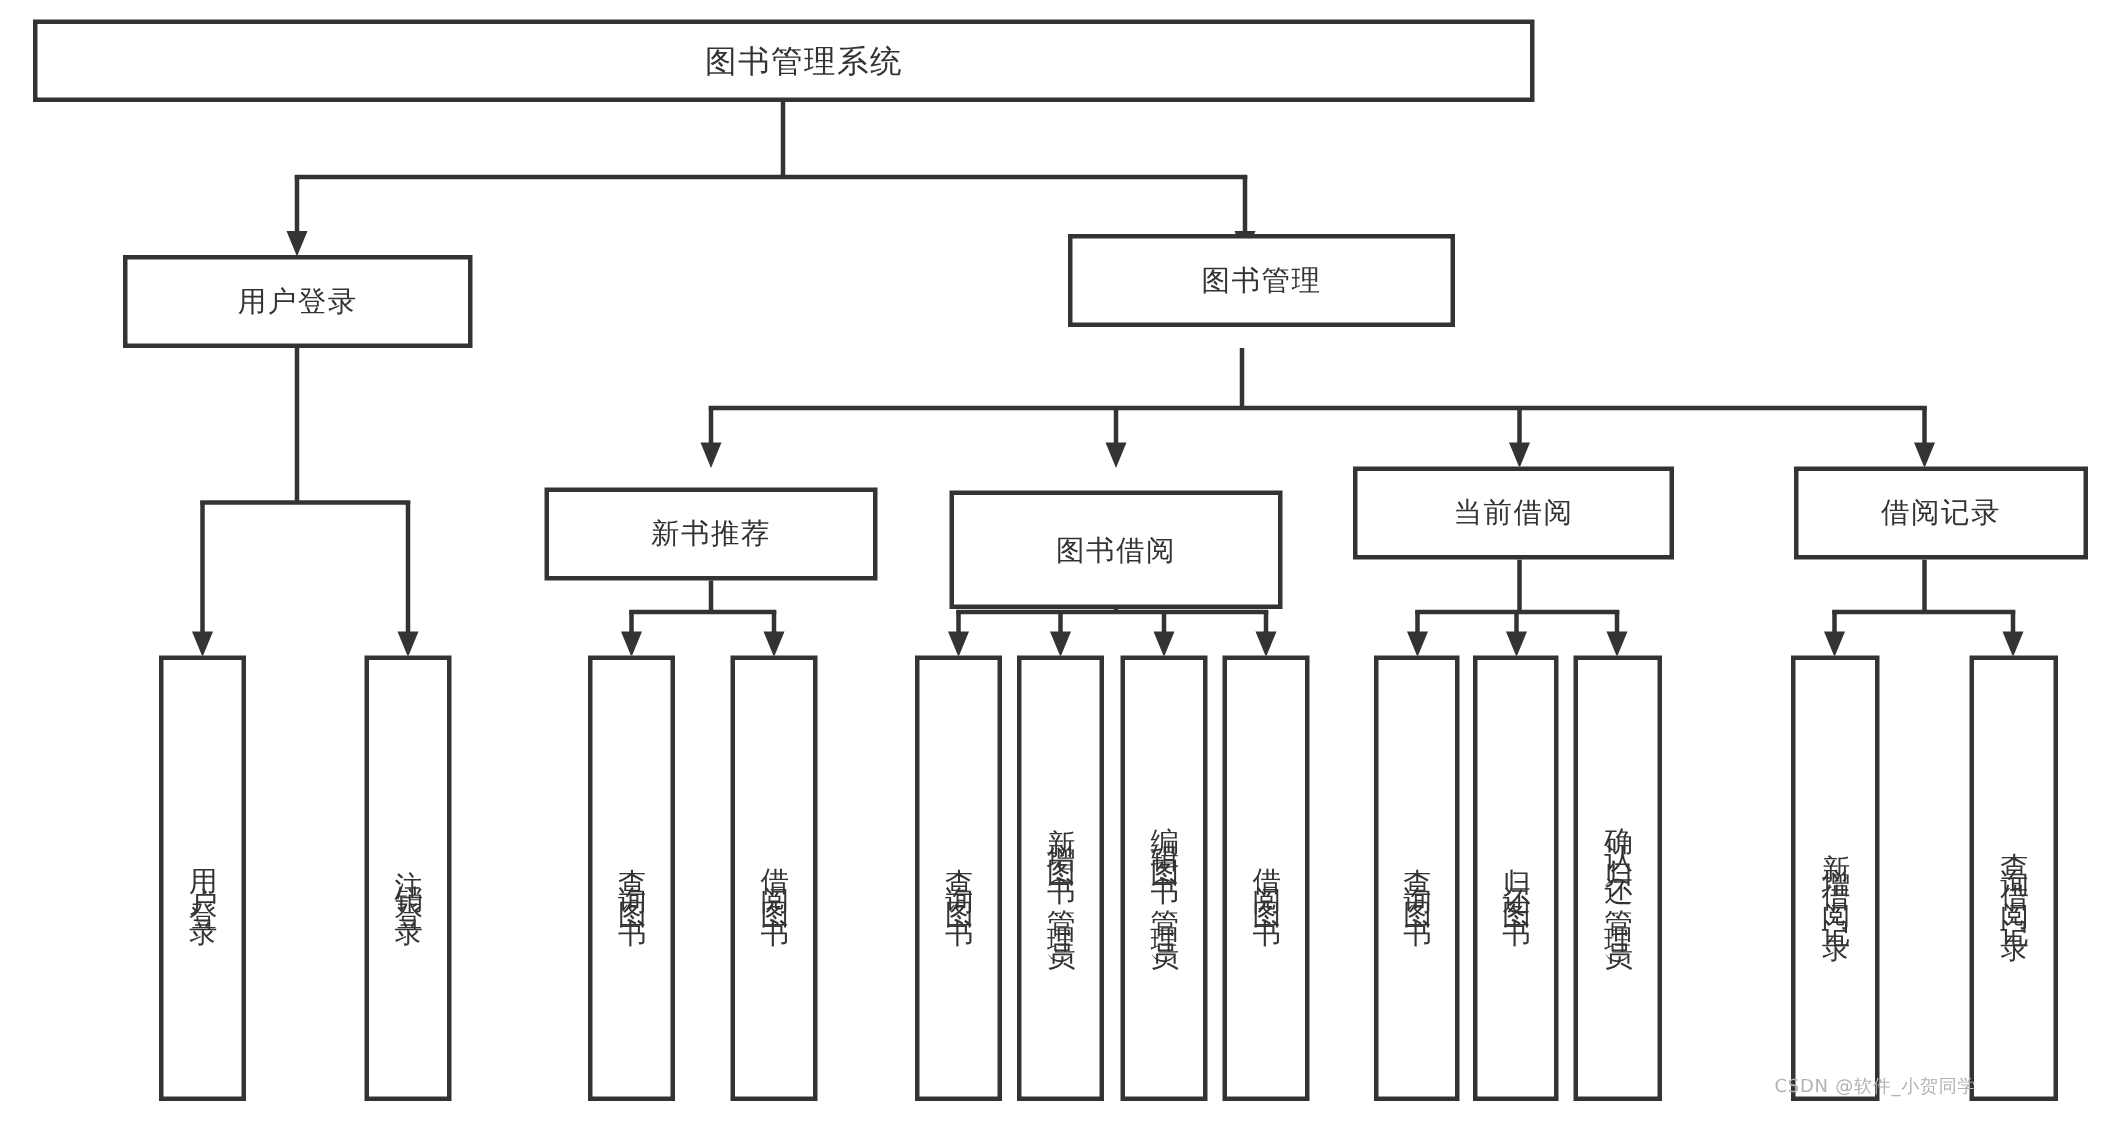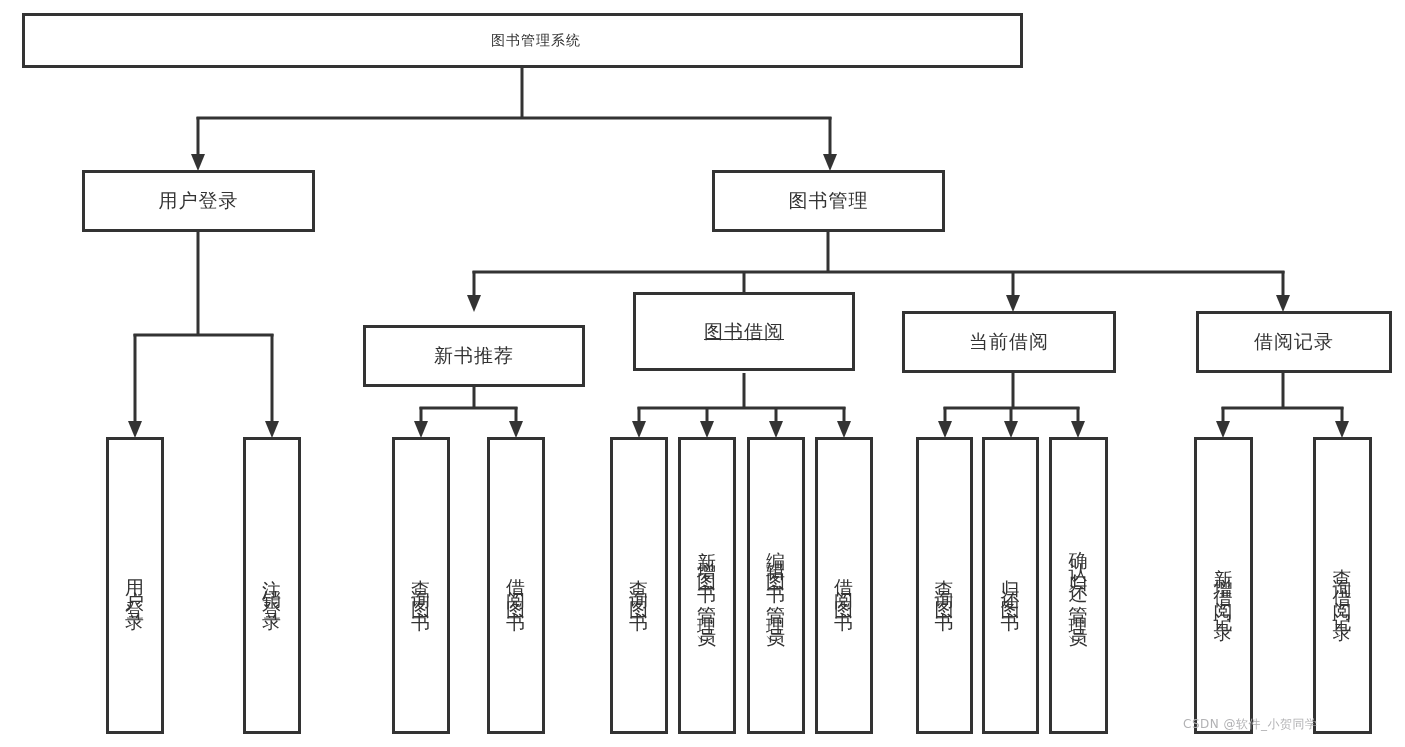--- a/index.html
+++ b/index.html
@@ -37,21 +37,21 @@
     background: #ffffff;
     display: flex;
     align-items: center;
     justify-content: center;
     color: #333333;
     font-size: 19px;
     letter-spacing: 1px;
     text-align: center;
   }
   .node.root-node {
-    font-size: 14px;
+    font-size: 21px;
     padding-left: 27px;
   }
   .node.vertical span {
     writing-mode: vertical-rl;
     text-orientation: mixed;
     letter-spacing: 11px;
     line-height: 1;
     white-space: nowrap;
   }
   .watermark {
@@ -132,28 +132,28 @@
     <polygon class="arrowhead" points="1335,421 1349,421 1342,438"></polygon>
   </svg>
 
   <div class="node root-node" style="left:22px; top:13px; width:1001px; height:55px;">
     <span>图书管理系统</span>
   </div>
 
   <div class="node" style="left:82px; top:170px; width:233px; height:62px;">
     <span>用户登录</span>
   </div>
-  <div class="node" style="left:712px; top:170px; width:233px; height:62px;">
+  <div class="node" style="left:712px; top:156px; width:258px; height:62px;">
     <span>图书管理</span>
   </div>
 
   <div class="node" style="left:363px; top:311px; width:222px; height:62px;margin-top:14px;">
     <span>新书推荐</span>
   </div>
-  <div class="node" style="left:633px; top:292px; width:222px; height:79px;text-decoration:underline;">
+  <div class="node" style="left:633px; top:327px; width:222px; height:79px;">
     <span>图书借阅</span>
   </div>
   <div class="node" style="left:902px; top:311px; width:214px; height:62px;">
     <span>当前借阅</span>
   </div>
   <div class="node" style="left:1196px; top:311px; width:196px; height:62px;">
     <span>借阅记录</span>
   </div>
 
   <div class="node vertical" style="left:106px; top:437px; width:58px; height:297px;">

